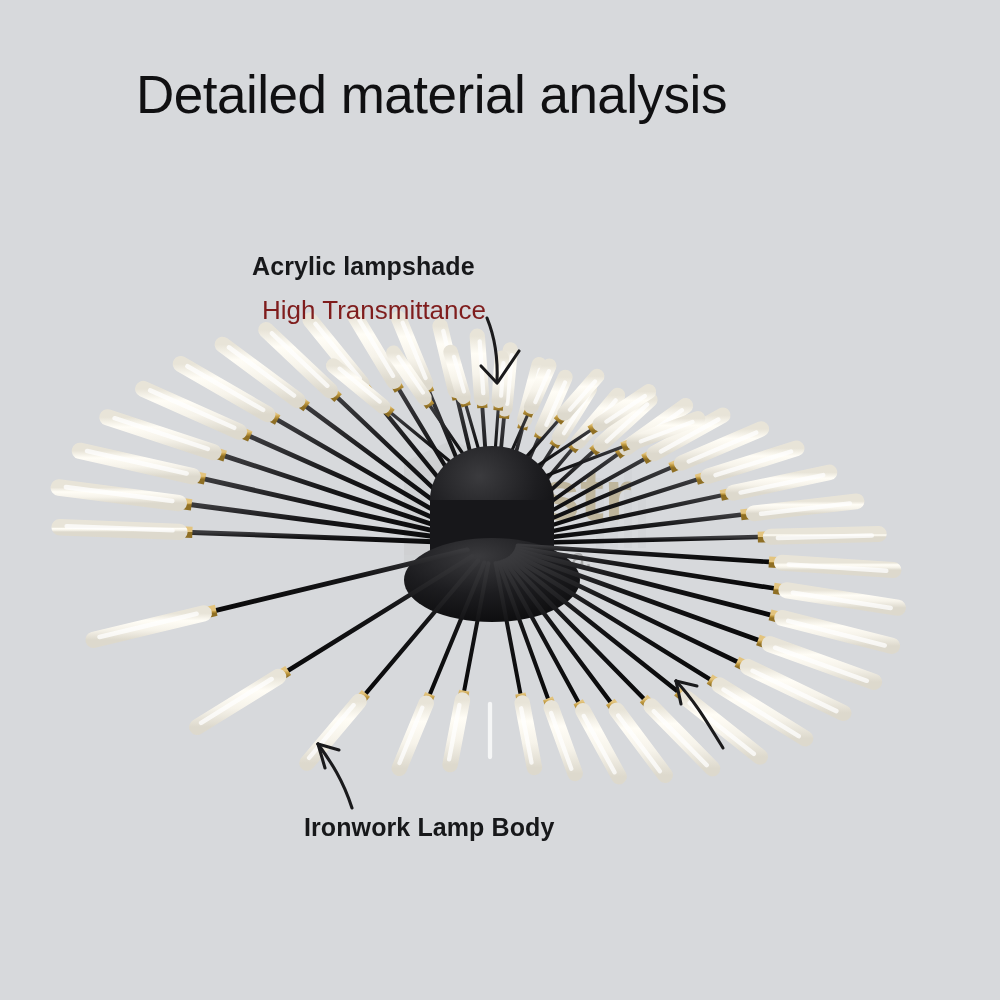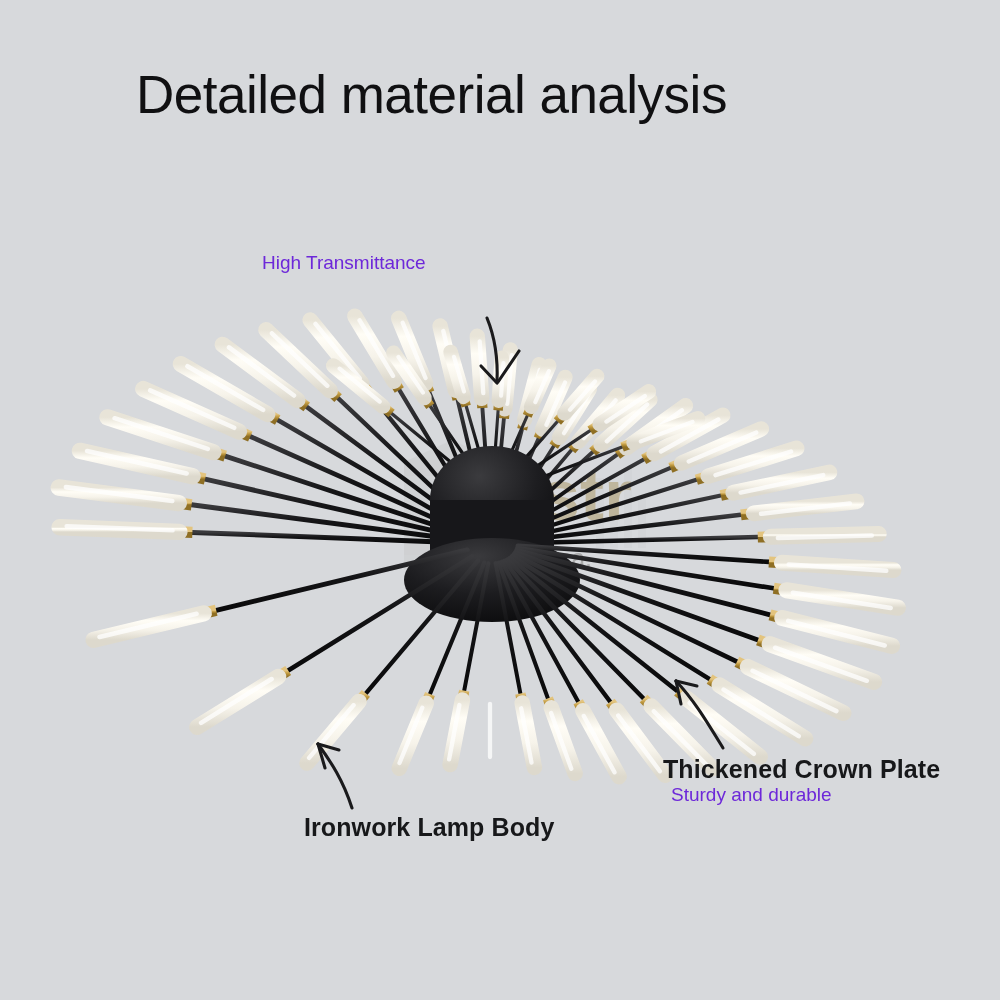--- a/index.html
+++ b/index.html
@@ -24,24 +24,24 @@
 
   .callout{position:absolute;white-space:nowrap;}
   .callout .head{
     font-size:25px;
     font-weight:bold;
     color:#17181a;
     letter-spacing:0.1px;
     margin:0;
   }
   .callout .sub{
-    font-size:19px;
+    font-size:26px;
     font-weight:normal;
-    color:#6d28d9;
-    margin:0 0 0 0;
+    color:#7f1d1d;
+    margin:14px 0 0 0;
   }
   .c-acrylic{left:252px;top:252px;}
   .c-acrylic .sub{margin-left:10px;}
   .c-iron{left:304px;top:813px;}
   .c-iron .sub{margin-left:10px;}
   .c-crown{left:663px;top:755px;}
   .c-crown .sub{margin-left:8px;}
 
   #lamp{position:absolute;left:0;top:0;width:1000px;height:1000px;}
   #marks{position:absolute;left:0;top:0;width:1000px;height:1000px;}
@@ -433,25 +433,22 @@
 
       <path d="M723,748 C707,722 694,700 676,681"></path>
       <path d="M697,686 L676,681"></path>
       <path d="M681,704 L676,681"></path>
     </g>
   </svg>
 
   <div class="title">Detailed material analysis</div>
 
   <div class="callout c-acrylic">
+    <p class="head">Acrylic lampshade</p>
     <p class="sub">High Transmittance</p>
   </div>
 
   <div class="callout c-iron">
     <p class="head">Ironwork Lamp Body</p>
   </div>
 
-  <div class="callout c-crown">
-    <p class="head">Thickened Crown Plate</p>
-    <p class="sub">Sturdy and durable</p>
-  </div>
 
 </div>
 
 </body></html>

